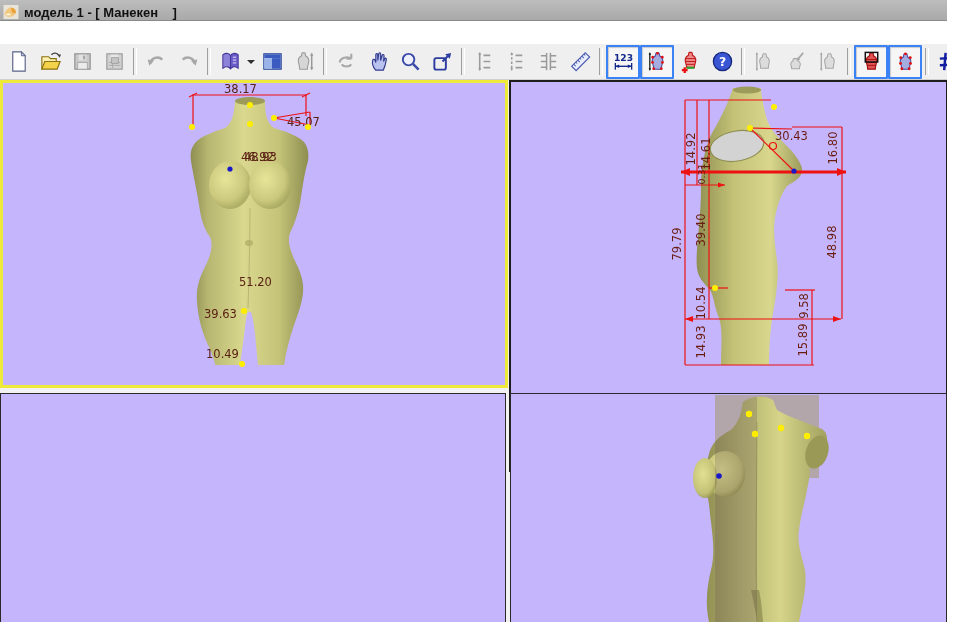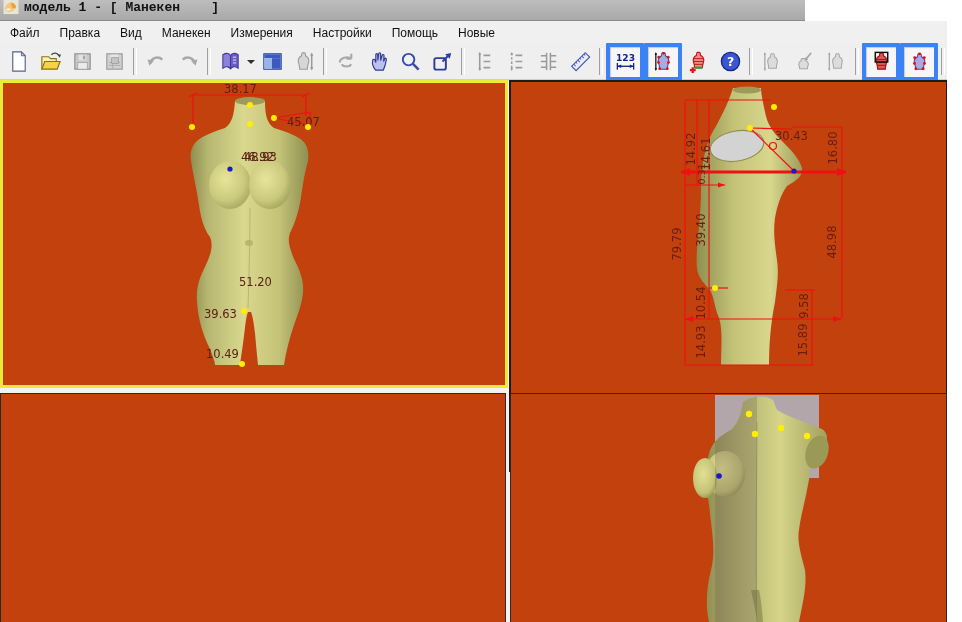--- a/index.html
+++ b/index.html
@@ -1,39 +1,39 @@
 <!DOCTYPE html>
 <html><head>
 <meta charset="utf-8">
 <style>
   html,body{margin:0;padding:0;background:#ffffff;}
   body{width:962px;height:622px;overflow:hidden;font-family:"Liberation Sans",sans-serif;}
   #app{position:relative;width:962px;height:622px;background:#ffffff;}
   
-  #titlebar{position:absolute;left:0;top:0;width:805px;height:20px;
-    background:linear-gradient(#bdbdbd,#a9a9a9);display:flex;align-items:flex-start;
-    border-bottom:1px solid #8a8a8a;font-family:Liberation Mono, monospace;}
+  #titlebar{position:absolute;left:0;top:0;width:947px;height:20px;
+    background:linear-gradient(#bdbdbd,#a9a9a9);display:flex;align-items:flex-end;
+    border-bottom:1px solid #8a8a8a;}
   #titlebar .appicon{width:16px;height:15px;margin:0 5px 0 3px;}
   #titlebar .title{font-size:13px;font-weight:bold;color:#111;white-space:pre;}
   
   #menubar{position:absolute;left:0;top:21px;width:947px;height:23px;background:#f0f0f0;
     display:flex;align-items:center;border-bottom:1px solid #dcdcdc;}
   .menu-item{font-size:12px;color:#101010;padding:3px 10px;cursor:default;}
   
   #toolbar{position:absolute;left:0;top:44px;width:947px;height:36px;background:#efefef;
     display:flex;align-items:center;border-bottom:1px solid #d0d0d0;padding-left:2px;box-sizing:border-box;}
   .tbtn{width:30px;height:30px;display:flex;align-items:center;justify-content:center;
     border:1px solid transparent;border-radius:1px;flex:0 0 auto;}
   .tbtn svg{width:23px;height:23px;}
-  .tbtn.pressed{border:4px solid #3b82f6;background:#f6f6f6;box-shadow:inset 1px 1px 1px rgba(0,0,0,.18);}
+  .tbtn.pressed{border:2px solid #3b82f6;background:#f6f6f6;box-shadow:inset 1px 1px 1px rgba(0,0,0,.18);}
   .tsep{width:2px;height:27px;border-left:1px solid #9e9e9e;border-right:1px solid #ffffff;margin:0 3px;flex:0 0 auto;}
   .dd-arrow{width:10px;height:30px;display:flex;align-items:center;justify-content:center;flex:0 0 auto;}
   
   #main{position:absolute;left:0;top:80px;width:947px;height:542px;background:#f2f2f2;}
-  .vp{position:absolute;background:#c2410c;box-sizing:border-box;overflow:hidden;}
+  .vp{position:absolute;background:#c4b5fd;box-sizing:border-box;overflow:hidden;}
   #vp-front{left:0;top:0;width:508px;height:308px;border:3px solid #efea3a;}
   #vp-side{left:509px;top:0;width:438px;height:392px;border:2px solid #1c1c1c;border-right-width:1px;border-bottom-width:1px;}
   #vp-empty{left:0;top:313px;width:506px;height:229px;border:1px solid #2a2a2a;border-bottom:none;}
   #vp-3d{left:510px;top:313px;width:437px;height:229px;border:1px solid #2a2a2a;border-bottom:none;}
   #right-strip{position:absolute;left:947px;top:0;width:15px;height:622px;background:#ffffff;}
   .vp svg{display:block;}
   text.dim{font-family:"DejaVu Sans",sans-serif;font-size:11.5px;}
   text.dim-sm{font-family:"DejaVu Sans",sans-serif;font-size:9.5px;}
 </style>
 </head>
@@ -44,30 +44,20 @@
   <div id="titlebar">
     <svg class="appicon" viewBox="0 0 16 16">
       <rect x="0" y="0" width="16" height="15" fill="#e8e4da"></rect>
       <path d="M1 10 C3 4 6 2 9 3 C13 4 14 7 12 10 C10 13 4 14 1 10 Z" fill="#f3c87e"></path>
       <path d="M8 3 C11 3 14 5 13 9 L9 8 Z" fill="#e9a23c"></path>
       <path d="M2 11 C4 8 7 8 8 11 Z" fill="#fdf6e2"></path>
     </svg>
     <span class="title">модель 1 - [ Манекен    ]</span>
   </div>
 
-  <div id="menubar">
-    <span class="menu-item">Файл</span>
-    <span class="menu-item">Правка</span>
-    <span class="menu-item">Вид</span>
-    <span class="menu-item">Манекен</span>
-    <span class="menu-item">Измерения</span>
-    <span class="menu-item">Настройки</span>
-    <span class="menu-item">Помощь</span>
-    <span class="menu-item">Новые</span>
-  </div>
 
   <div id="toolbar">
 
     <div class="tbtn">
       <svg viewBox="0 0 24 24">
         <path d="M6 2 L15 2 L19 6 L19 22 L6 22 Z" fill="#ffffff" stroke="#5a6288" stroke-width="1.2"></path>
         <path d="M15 2 L15 6 L19 6 Z" fill="#c9cfe2" stroke="#5a6288" stroke-width="1"></path>
       </svg>
     </div>
 

